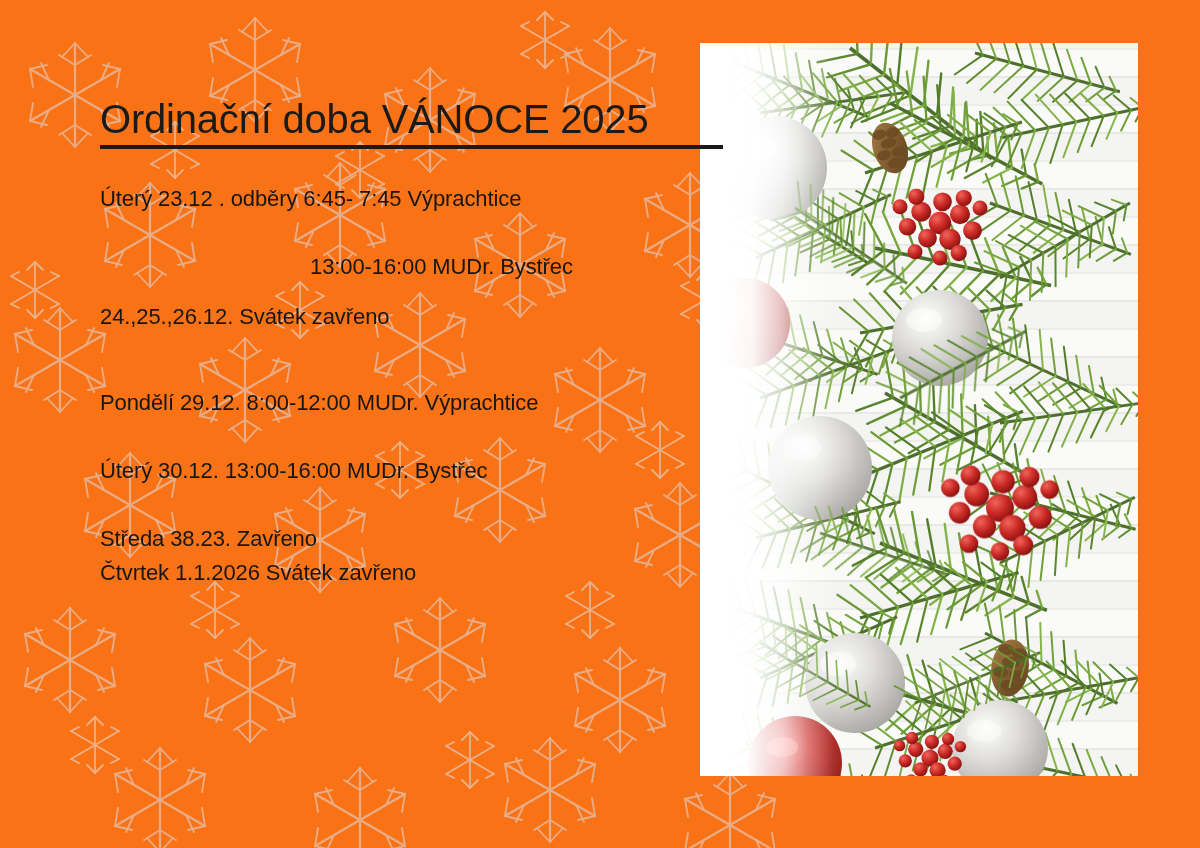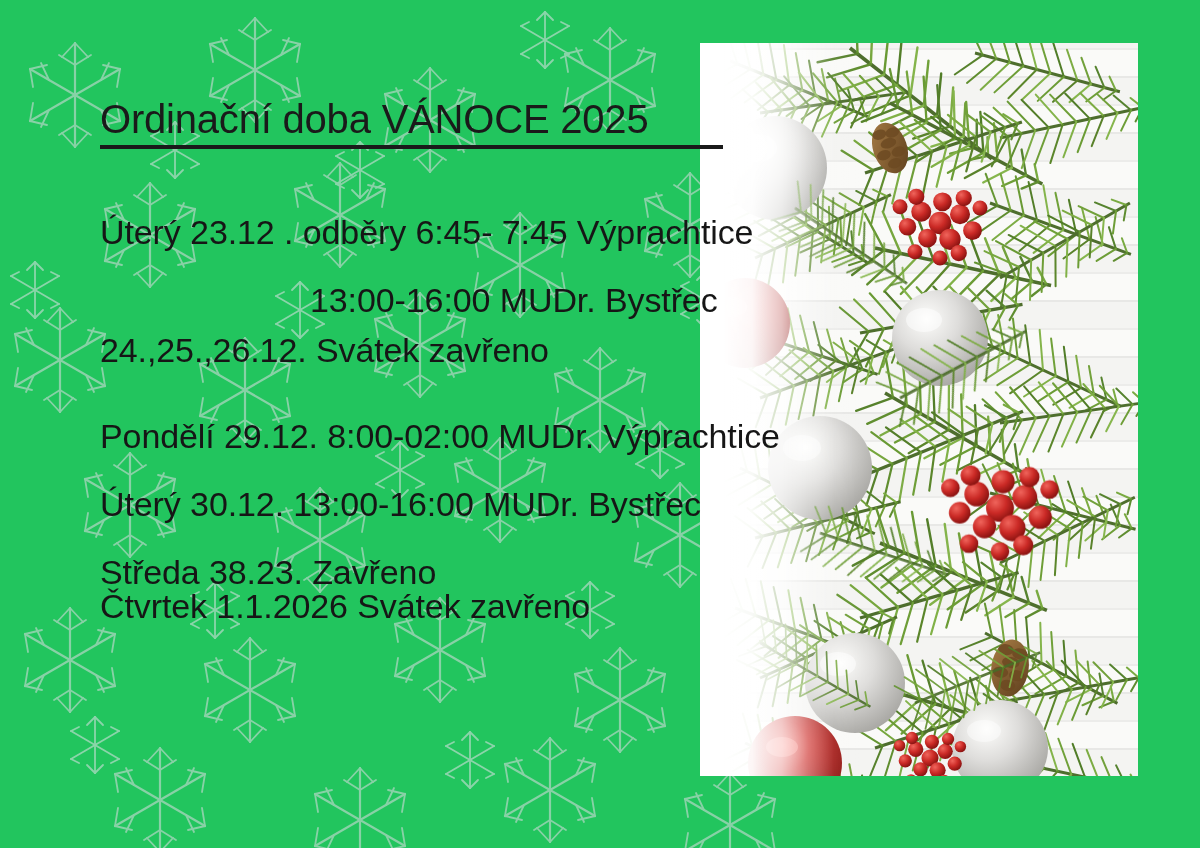--- a/index.html
+++ b/index.html
@@ -5,21 +5,21 @@
   html, body {
     margin: 0;
     padding: 0;
     background: #ffffff;
   }
 
   #poster {
     position: relative;
     width: 1200px;
     height: 848px;
-    background: #22c55e;
+    background: #f97316;
     overflow: hidden;
     font-family: "Liberation Sans", sans-serif;
   }
 
   
   .paper-texture {
     position: absolute;
     left: 0;
     top: 0;
     width: 820px;
@@ -97,26 +97,25 @@
     position: absolute;
     left: 100px;
     top: 145px;
     width: 623px;
     height: 4px;
     background: #1a1a1a;
   }
 
   .line {
     position: absolute;
-    font-size: 34px;
+    font-size: 22px;
     font-weight: 400;
     color: #161616;
     white-space: nowrap;
     letter-spacing: -0.1px;
-    margin-top: 27px;
   }
 </style>
 </head>
 <body>
 
 <div id="poster">
 
   <svg class="paper-texture" viewBox="0 0 820 848" preserveAspectRatio="none" aria-hidden="true">
     <defs>
       <g id="flake" stroke="#dcdce2" stroke-width="2.2" fill="none" stroke-linecap="round">
@@ -361,19 +360,19 @@
     </div>
   </div>
 
   <div class="text-block">
     <div class="title">Ordinační doba VÁNOCE 2025</div>
     <div class="title-underline"></div>
 
     <div class="line" style="left:100px; top:186px;">Úterý 23.12 . odběry 6:45- 7:45 Výprachtice</div>
     <div class="line" style="left:310px; top:254px;">13:00-16:00 MUDr. Bystřec</div>
     <div class="line" style="left:100px; top:304px;">24.,25.,26.12. Svátek zavřeno</div>
-    <div class="line" style="left:100px; top:390px;">Pondělí 29.12. 8:00-02:00 MUDr. Výprachtice</div>
+    <div class="line" style="left:100px; top:390px;">Pondělí 29.12. 8:00-12:00 MUDr. Výprachtice</div>
     <div class="line" style="left:100px; top:458px;text-align:right;">Úterý 30.12. 13:00-16:00 MUDr. Bystřec</div>
     <div class="line" style="left:100px; top:526px;">Středa 38.23. Zavřeno</div>
     <div class="line" style="left:100px; top:560px;">Čtvrtek 1.1.2026 Svátek zavřeno</div>
   </div>
 
 </div>
 
 </body></html>

